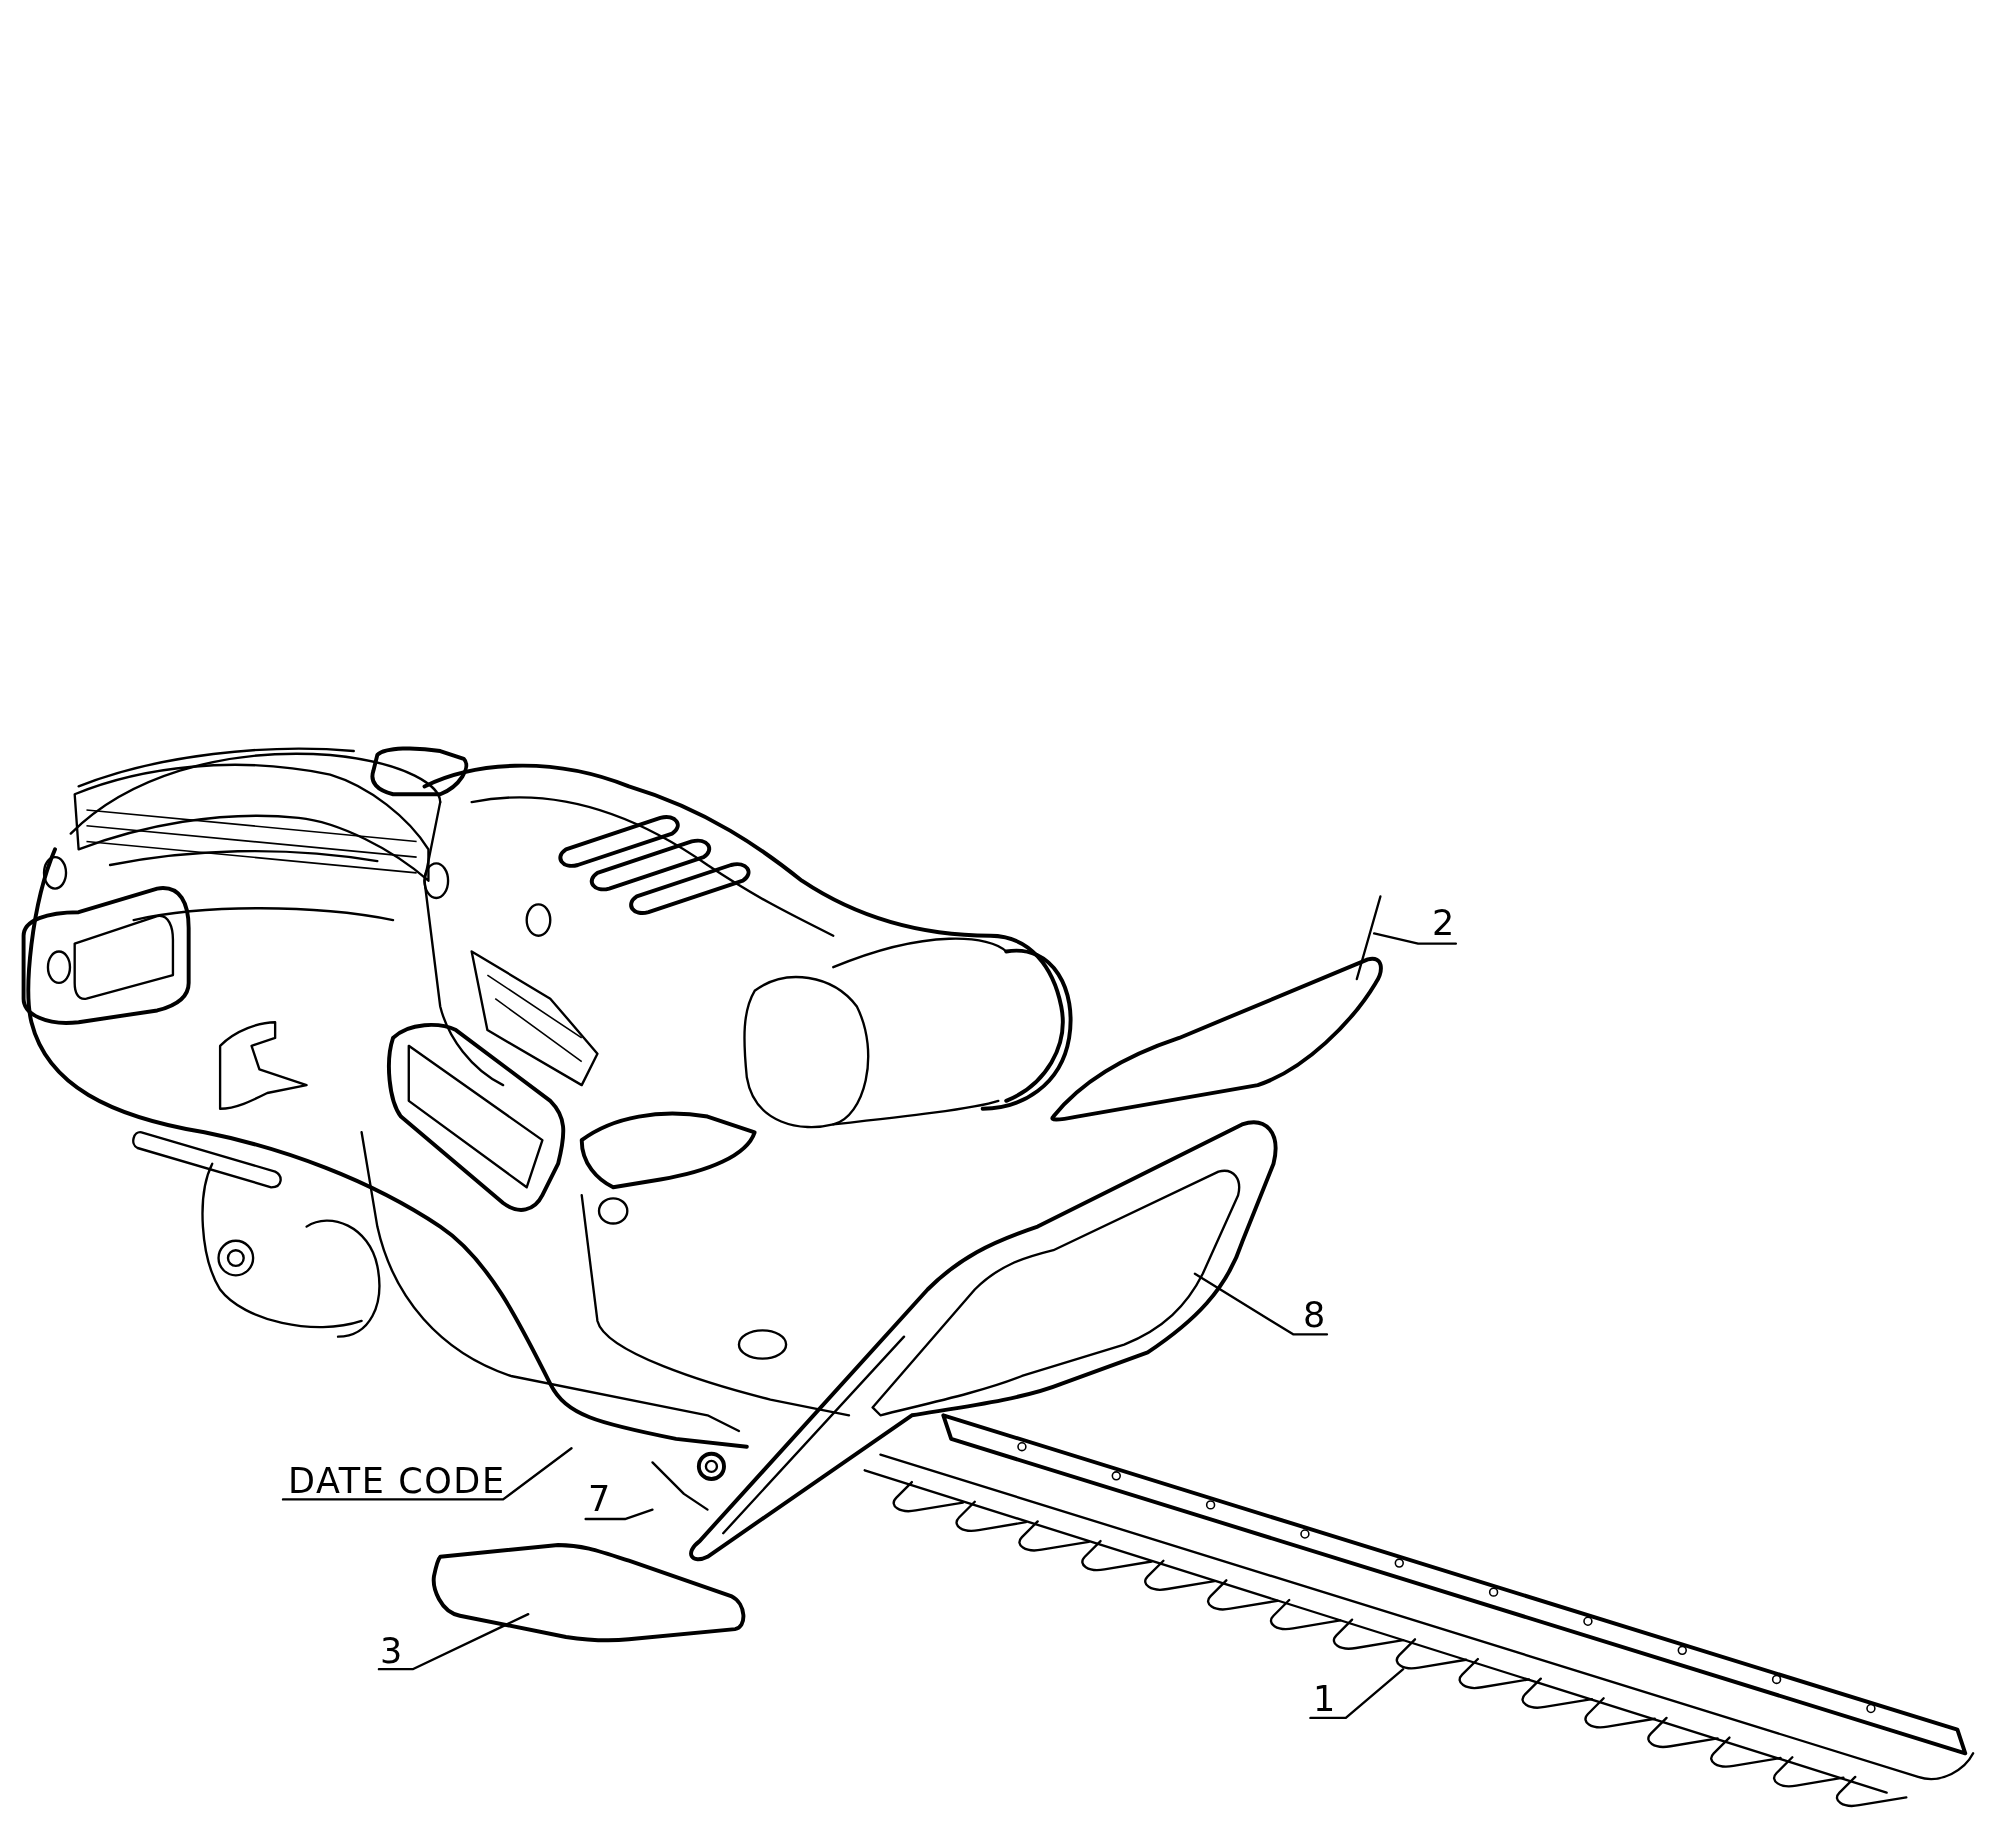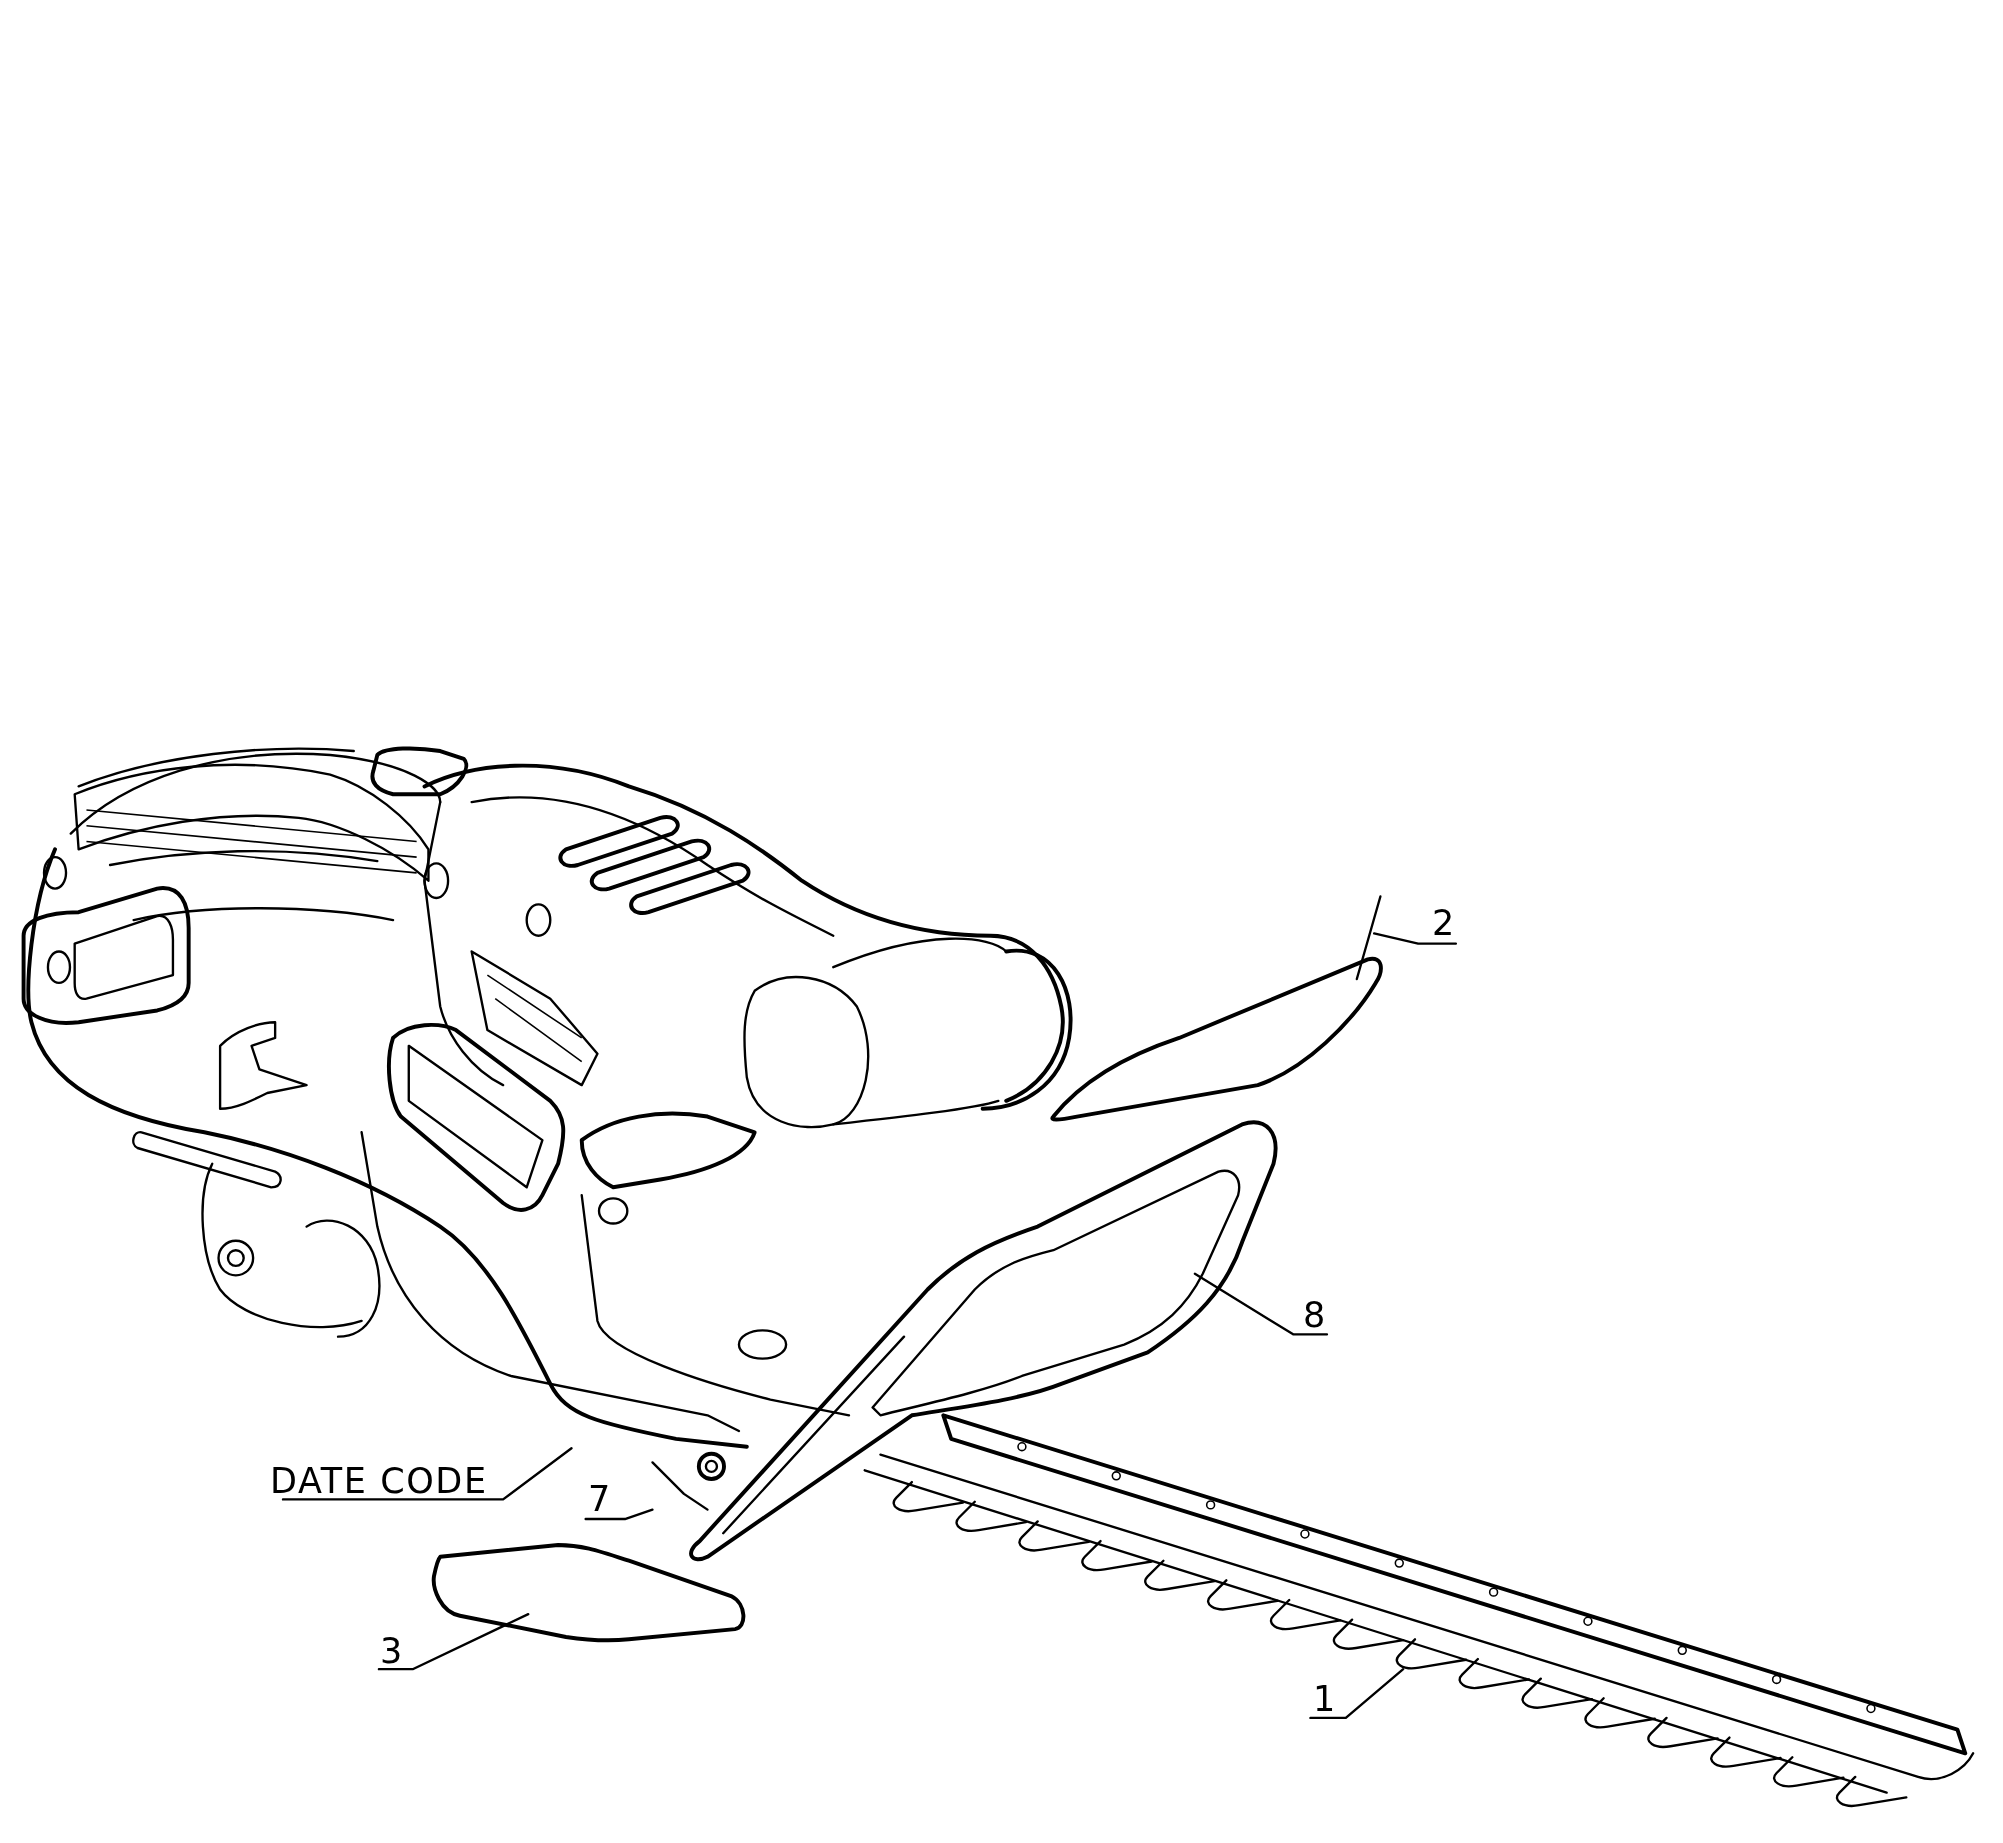--- a/index.html
+++ b/index.html
@@ -132,17 +132,17 @@
     <path class="ln" d="M1520,1620 L1645,1697 L1688,1697"></path>
     <path class="ln" d="M360,1907 L640,1907 L727,1842"></path>
     <path class="ln" d="M745,1932 L795,1932 L830,1920"></path>
     <path class="ln" d="M482,2123 L525,2123 L672,2053"></path>
     <path class="ln" d="M1667,2185 L1712,2185 L1785,2123"></path>
   </g>
 </svg>
 
 <span class="lbl" style="left:1432px;top:906px;">2</span>
 <span class="lbl" style="left:1303px;top:1298px;">8</span>
-<span class="lbl" style="left:270px;top:1464px;text-align:center;">DATE CODE</span>
+<span class="lbl" style="left:288px;top:1464px;text-align:center;">DATE CODE</span>
 <span class="lbl" style="left:588px;top:1482px;">7</span>
 <span class="lbl" style="left:380px;top:1634px;">3</span>
 <span class="lbl" style="left:1313px;top:1682px;">1</span>
 
 
 </body></html>

